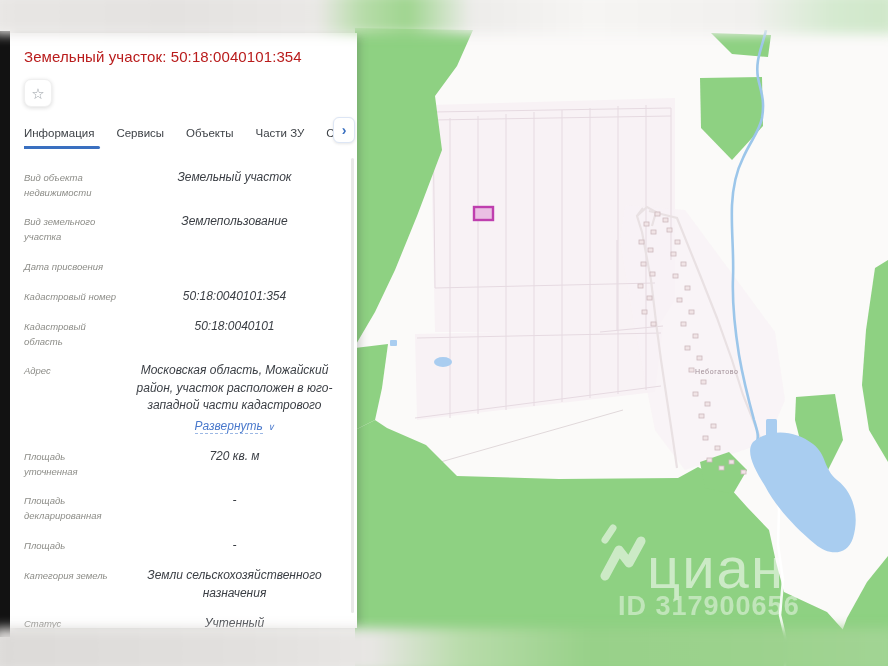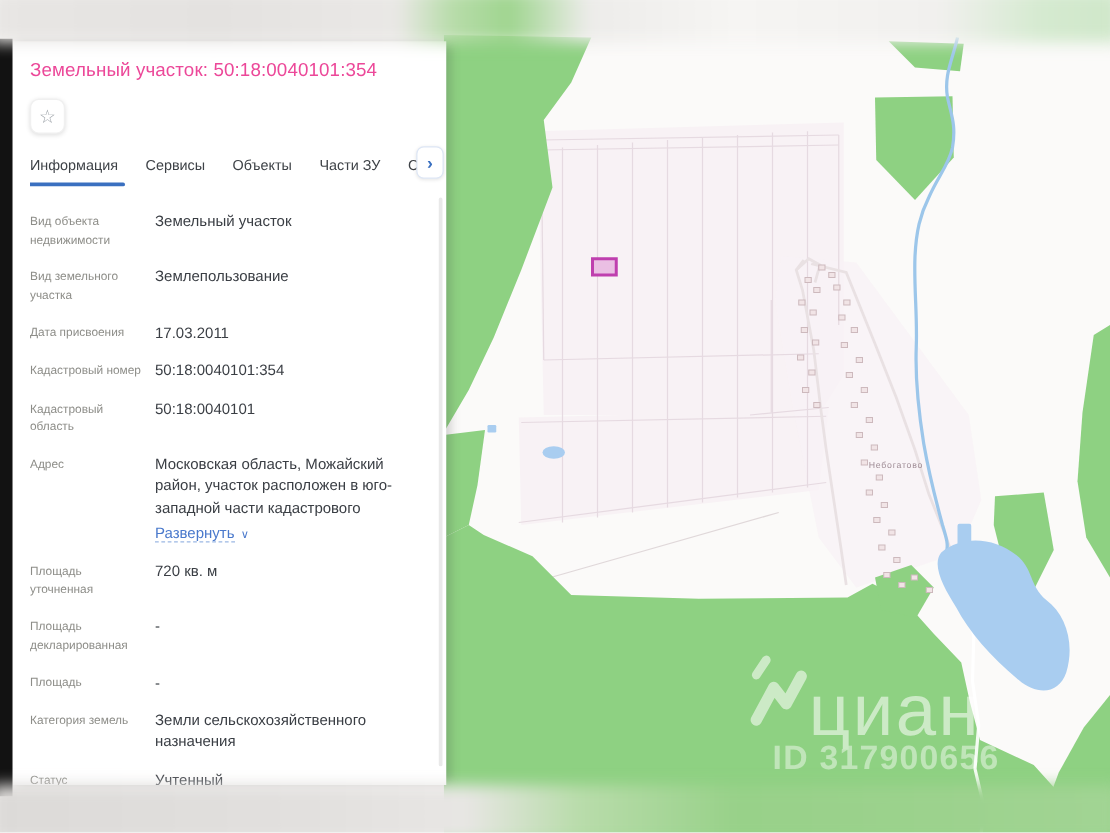--- a/index.html
+++ b/index.html
@@ -15,38 +15,38 @@
     background:linear-gradient(90deg,#e8e6e4 0%,#e4e2e0 20%,#eae8e6 36%,#b7dca9 41%,#9fd58f 46%,#edecea 53%,#f6f5f3 66%,#f1f0ee 84%,#d5ead0 93%,#cfe7c9 100%);
     filter:blur(6px); }
   .bottom-blur { position:absolute; left:-8px; bottom:-8px; width:904px; height:46px;
     background:linear-gradient(90deg,#dcdad8 0%,#e2e0de 28%,#e8e6e4 42%,#b9dcab 52%,#98d189 66%,#9cd28d 84%,#a2d494 100%);
     filter:blur(6px); }
   .black-bar { position:absolute; left:0; top:31px; width:10px; height:606px; background:#121212; }
 
   
   .panel { position:absolute; left:10px; top:33px; width:347px; height:595px; background:#ffffff;
            box-shadow:3px 0 8px rgba(60,60,60,.25); padding:15px 12px 0 14px; overflow:hidden; }
-  .panel-title { font-size:15px; color:#ec4899; letter-spacing:.1px; }
+  .panel-title { font-size:15px; color:#b91c1c; letter-spacing:.1px; }
   .fav-btn { margin-top:14px; width:28px; height:28px; border:1px solid #f0f0f0; border-radius:7px;
              background:#fff; box-shadow:0 1px 4px rgba(0,0,0,.14); display:flex; align-items:center;
              justify-content:center; cursor:pointer; }
   .fav-btn .star { color:#9aa0a6; font-size:15px; line-height:1; }
   .tabs { position:relative; display:flex; gap:22px; margin-top:20px; padding-bottom:12px; white-space:nowrap;
           width:325px; overflow:hidden; }
   .tab { position:relative; font-size:11.5px; color:#3e4247; cursor:pointer; flex:0 0 auto; }
   .tab.active::after { content:""; position:absolute; left:-4px; right:-6px; bottom:-10px; height:3px;
                        background:#3a70c0; border-radius:2px; }
   .tabs-more { position:absolute; right:2px; top:84px; width:22px; height:26px; background:#fff;
                border:1px solid #dde6f5; border-radius:6px; box-shadow:0 1px 3px rgba(0,0,0,.10);
                color:#3a70c0; font-size:14px; font-weight:bold; display:flex; align-items:center;
                justify-content:center; cursor:pointer; z-index:3; }
-  .fields { margin-top:18px; }
+  .fields { margin-top:18px;font-style:italic; }
   .frow { display:flex; margin-bottom:13px; }
   .flabel { flex:0 0 100px; font-size:9.5px; line-height:1.55; color:#8d8d88; padding-top:2px; padding-right:8px; }
-  .fvalue { flex:1; font-size:12px; line-height:1.45; color:#3a3e44; }
+  .fvalue { flex:1; font-size:12px; line-height:1.45; color:#3a3e44;text-align:center; }
   .expand-link { display:inline-block; margin-top:3px; font-size:12px; color:#4a79cc; cursor:pointer; }
   .expand-link .txt { border-bottom:1px dashed #9cb8e4; }
   .expand-link .chev { font-size:9px; margin-left:5px; color:#4a79cc; }
   .panel-scrollbar { position:absolute; right:3px; top:125px; width:3px; height:455px; background:#e9e9e9; border-radius:2px; }
 </style>
 </head>
 <body>
 
 <div class="screen">
 
@@ -188,23 +188,20 @@
           </div>
         </div>
         <div class="frow">
           <div class="flabel">Вид земельного участка</div>
           <div class="fvalue">
             <div>Землепользование</div>
           </div>
         </div>
         <div class="frow">
           <div class="flabel">Дата присвоения</div>
-          <div class="fvalue">
-            <div>17.03.2011</div>
-          </div>
         </div>
         <div class="frow">
           <div class="flabel">Кадастровый номер</div>
           <div class="fvalue">
             <div>50:18:0040101:354</div>
           </div>
         </div>
         <div class="frow">
           <div class="flabel">Кадастровый область</div>
           <div class="fvalue">

